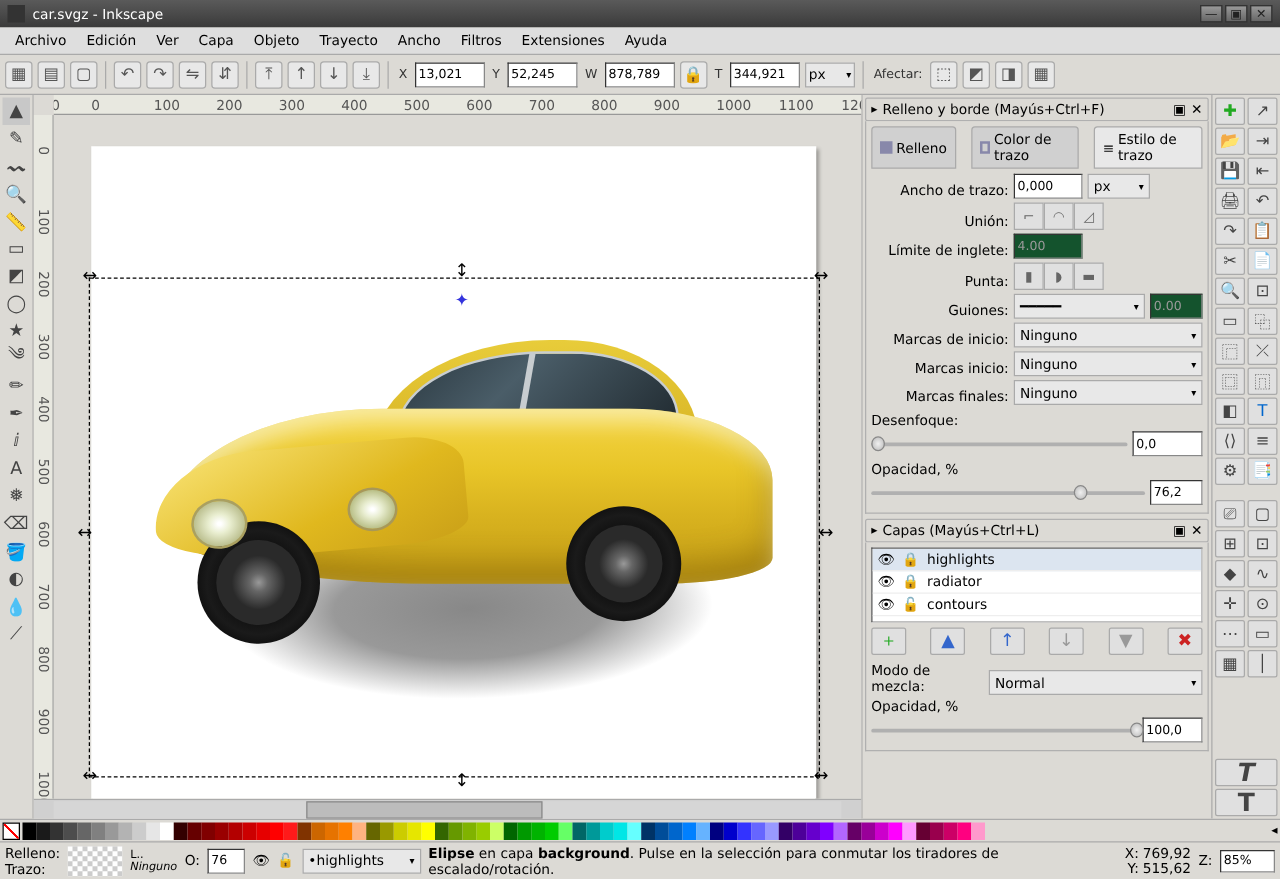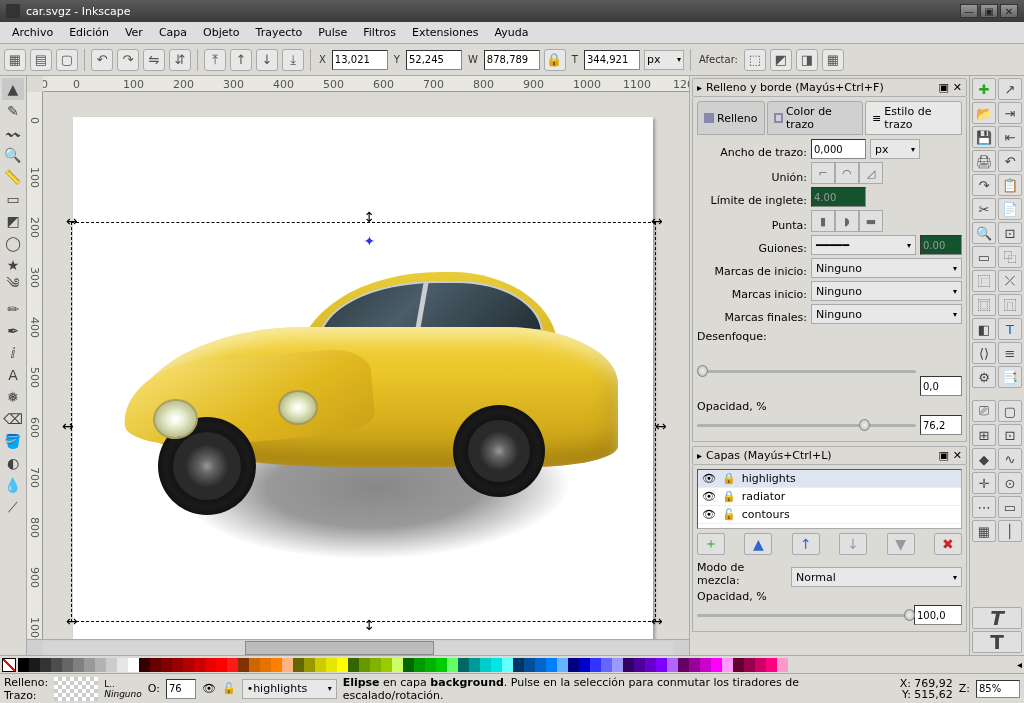--- a/index.html
+++ b/index.html
@@ -45,21 +45,21 @@
 .headlight { position:absolute; left:30px; top:152px; width:45px; height:40px; background: radial-gradient(ellipse,#fff 5%,#e9eed0 30%,#bcc090 70%,#8a8a60); border-radius:50%; border:2px solid #aaa060; transform:rotate(-5deg);}
 .headlight2 { position:absolute; left:155px; top:143px; width:40px; height:35px; background: radial-gradient(ellipse,#fff 5%,#e8edd0 30%,#bac088 70%,#888855); border-radius:50%; border:2px solid #a89858;}
 .scroll-h { height:16px; background:#d0d0d0; border-top:1px solid #aaa; display:flex; align-items:center; }
 .scroll-h-track { flex:1; height:14px; background:#d6d6d6; margin:0 16px; position:relative;}
 .scroll-h-thumb { position:absolute; left:32%; width:30%; height:100%; background:#bcbcbc; border:1px solid #888;}
 .right-panel { width: 280px; background: #dcdad5; border-left: 1px solid #aaa; display:flex; flex-direction:column; }
 .rp-scroll { flex:1; overflow:hidden; display:flex; flex-direction:column; padding:2px;}
 .panel-header { display:flex; align-items:center; background:#dcdad5; padding:2px 4px; border:1px solid #b0b0b0; border-radius:2px; gap:4px;}
 .panel-header .collapse { font-size:10px; }
 .panel-body { background:#dcdad5; padding:4px; border:1px solid #b0b0b0; border-top:none;}
-.ptabs { display:flex; gap:2px; margin-bottom:4px;}
+.ptabs { display:flex; gap:12px; margin-bottom:4px;}
 .ptab { padding:3px 6px; background:#d0d0d0; border:1px solid #aaa; border-radius:3px 3px 0 0; display:flex; align-items:center; gap:3px;}
 .ptab.active { background:#e8e8e8; }
 .prow { display:flex; align-items:flex-end; margin:3px 0; gap:4px;}
 .prow .plabel { width:110px; text-align:right; font-size:11px;}
 .pinput { width:55px; height:20px; background:#fff; border:1px inset #888; padding:0 2px; font-size:10px;}
 .pinput-dis { background:#14532d; color:#999; }
 .pselect { flex:1; height:20px; background:#e8e8e8; border:1px solid #aaa; padding:0 4px; display:flex; align-items:center; justify-content:space-between; font-size:10px;}
 .pselect::after { content:"▾"; font-size:8px;}
 .btn-group { display:flex; gap:0;}
 .btn-group .bgbtn { width:24px; height:22px; background:#e0e0e0; border:1px solid #aaa; display:flex; align-items:center; justify-content:center; font-size:11px; color:#666;}
@@ -101,21 +101,21 @@
     </div>
   </div>
 
   <div class="menubar">
     <span>Archivo</span>
     <span>Edición</span>
     <span>Ver</span>
     <span>Capa</span>
     <span>Objeto</span>
     <span>Trayecto</span>
-    <span>Pulse</span>
+    <span>Ancho</span>
     <span>Filtros</span>
     <span>Extensiones</span>
     <span>Ayuda</span>
   </div>
 
   <div class="toolbar">
     <div class="tb-btn">▦</div>
     <div class="tb-btn">▤</div>
     <div class="tb-btn">▢</div>
     <div class="tb-sep"></div>
@@ -315,21 +315,21 @@
             <div class="pselect">
                 <span>Ninguno</span>
               </div>
           </div>
           <div style="margin-top:6px">Desenfoque:</div>
           <div class="slider-row">
             <div class="slider">
                 <div class="slider-track"></div>
                 <div class="slider-thumb" style="left:0"></div>
               </div>
-            <input class="pinput" style="width: 42px; margin-top: 31px;" value="0,0">
+            <input class="pinput" style="width: 56px;" value="0,0">
           </div>
           <div style="margin-top:4px">Opacidad, %</div>
           <div class="slider-row">
             <div class="slider">
                 <div class="slider-track"></div>
                 <div class="slider-thumb" style="left:74%"></div>
               </div>
             <input class="pinput" style="width: 42px;" value="76,2">
           </div>
         </div>

